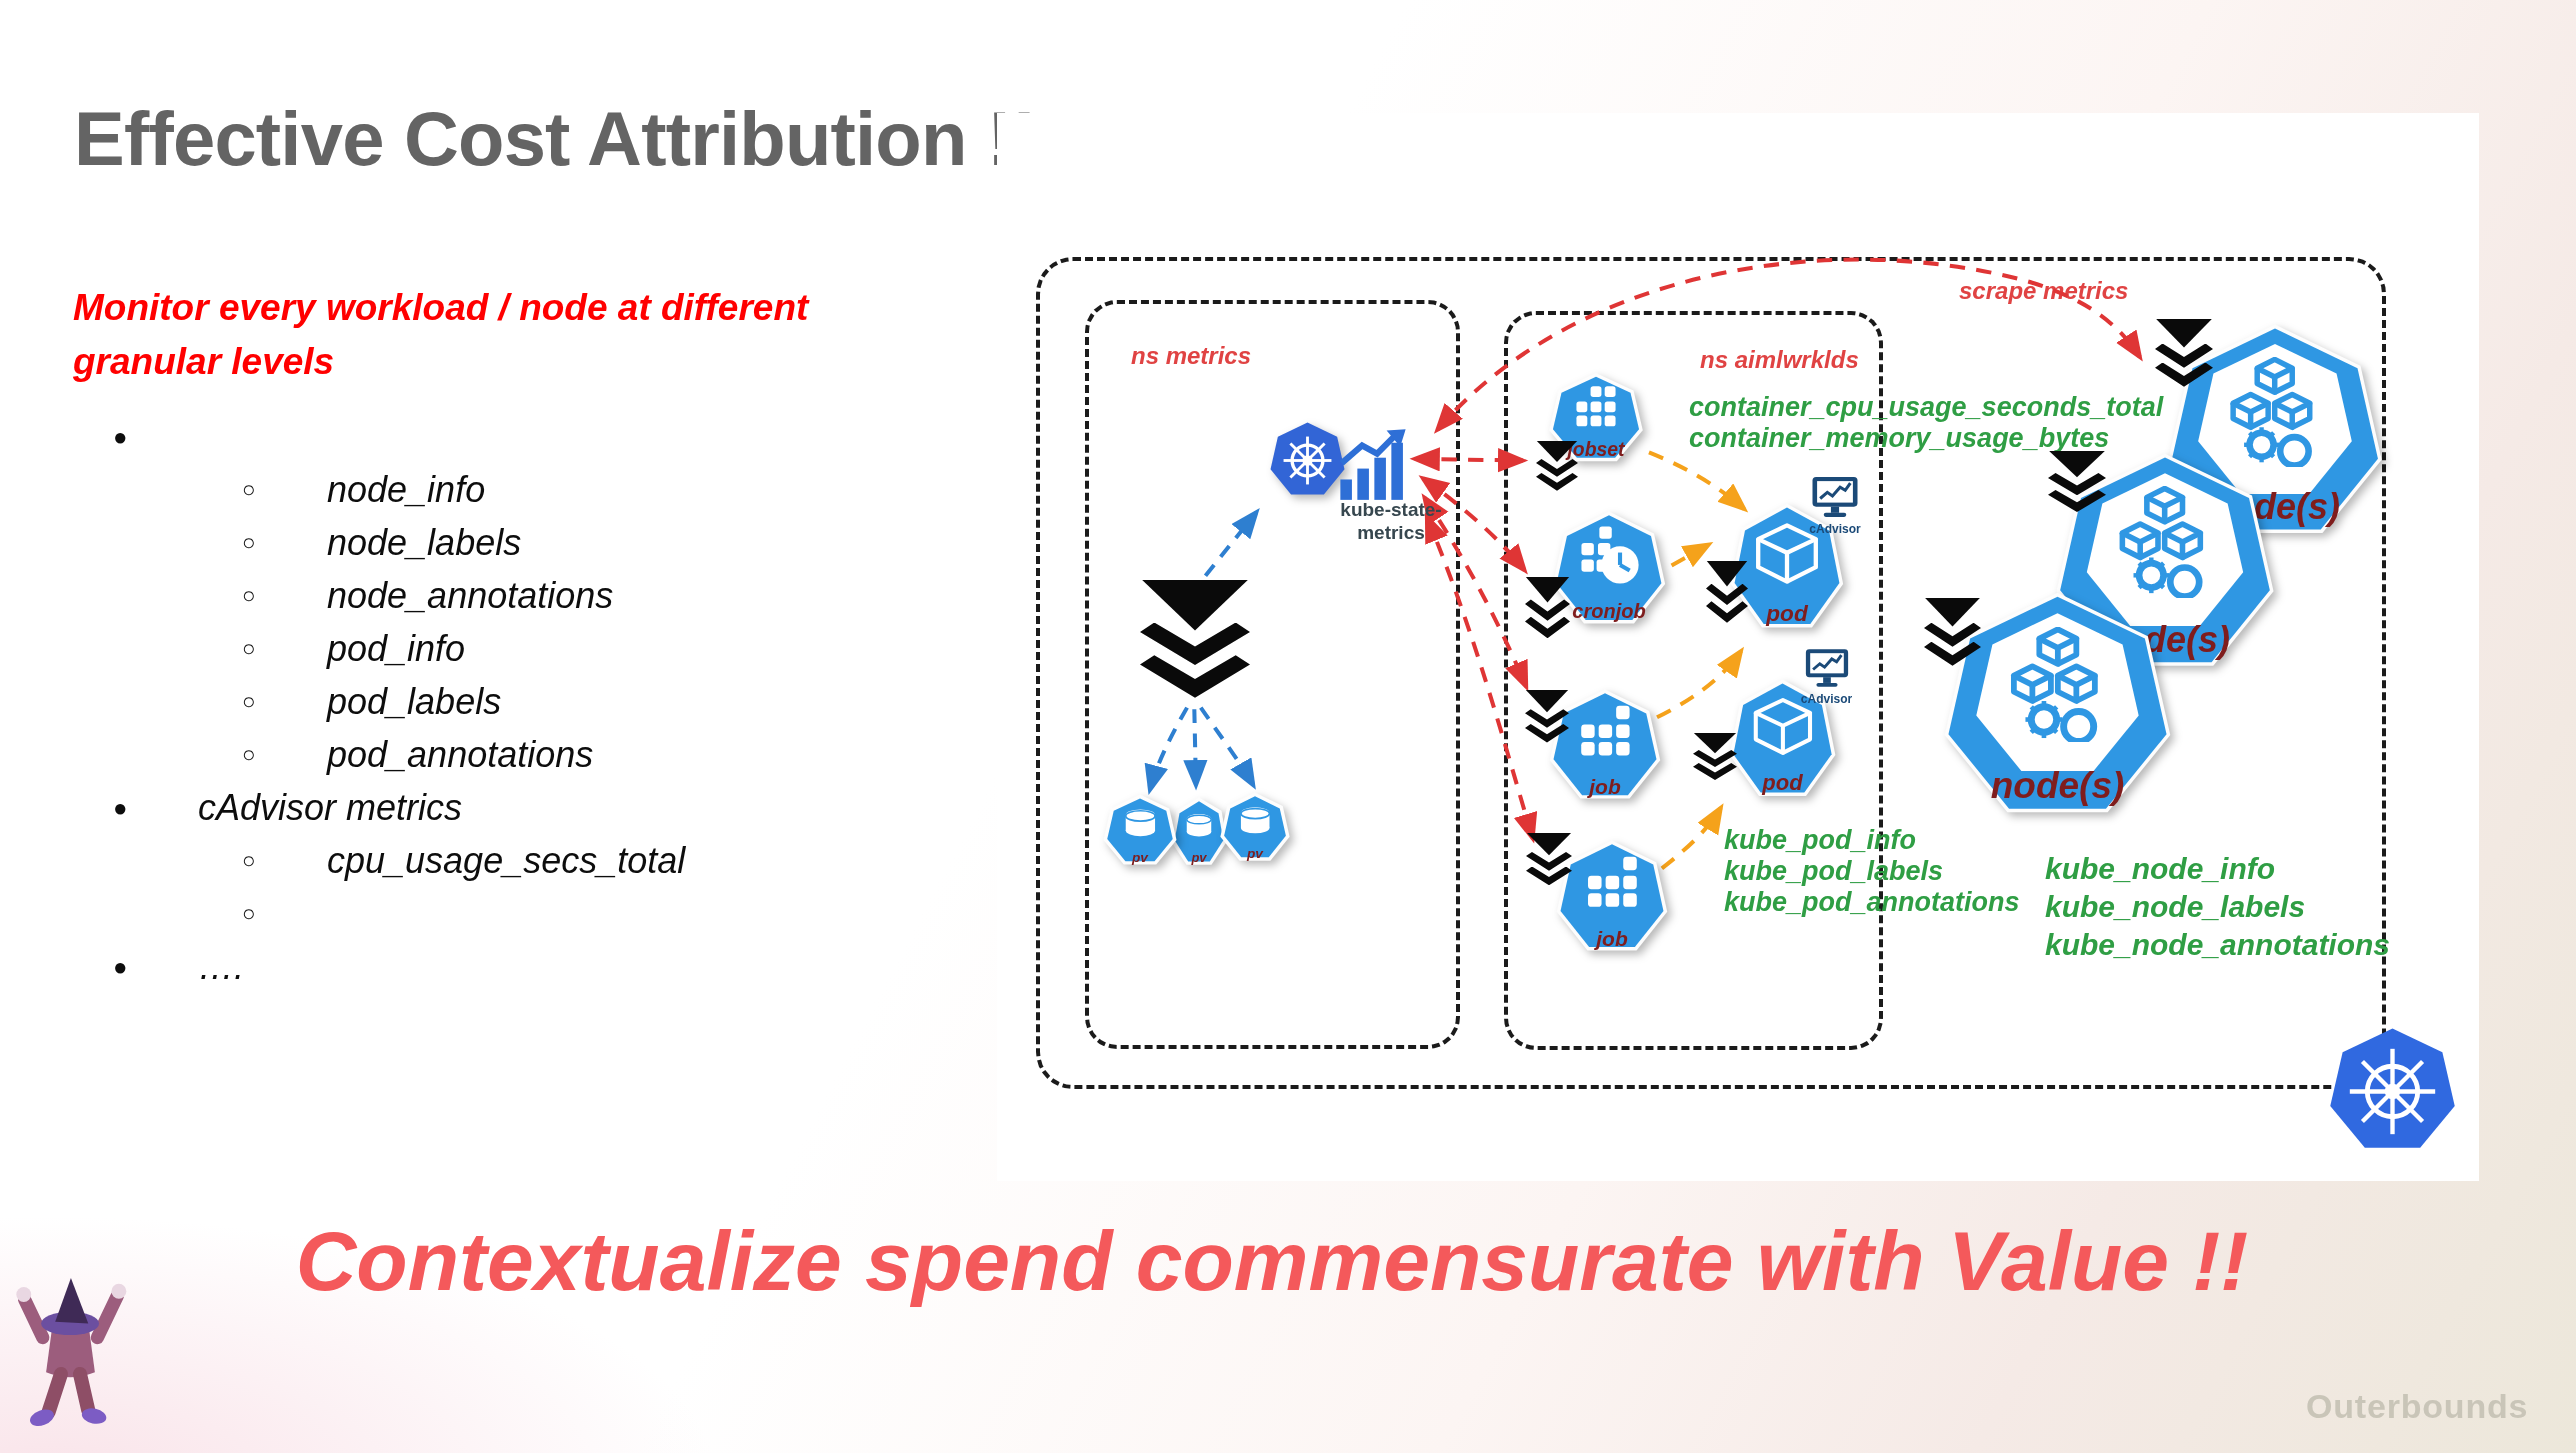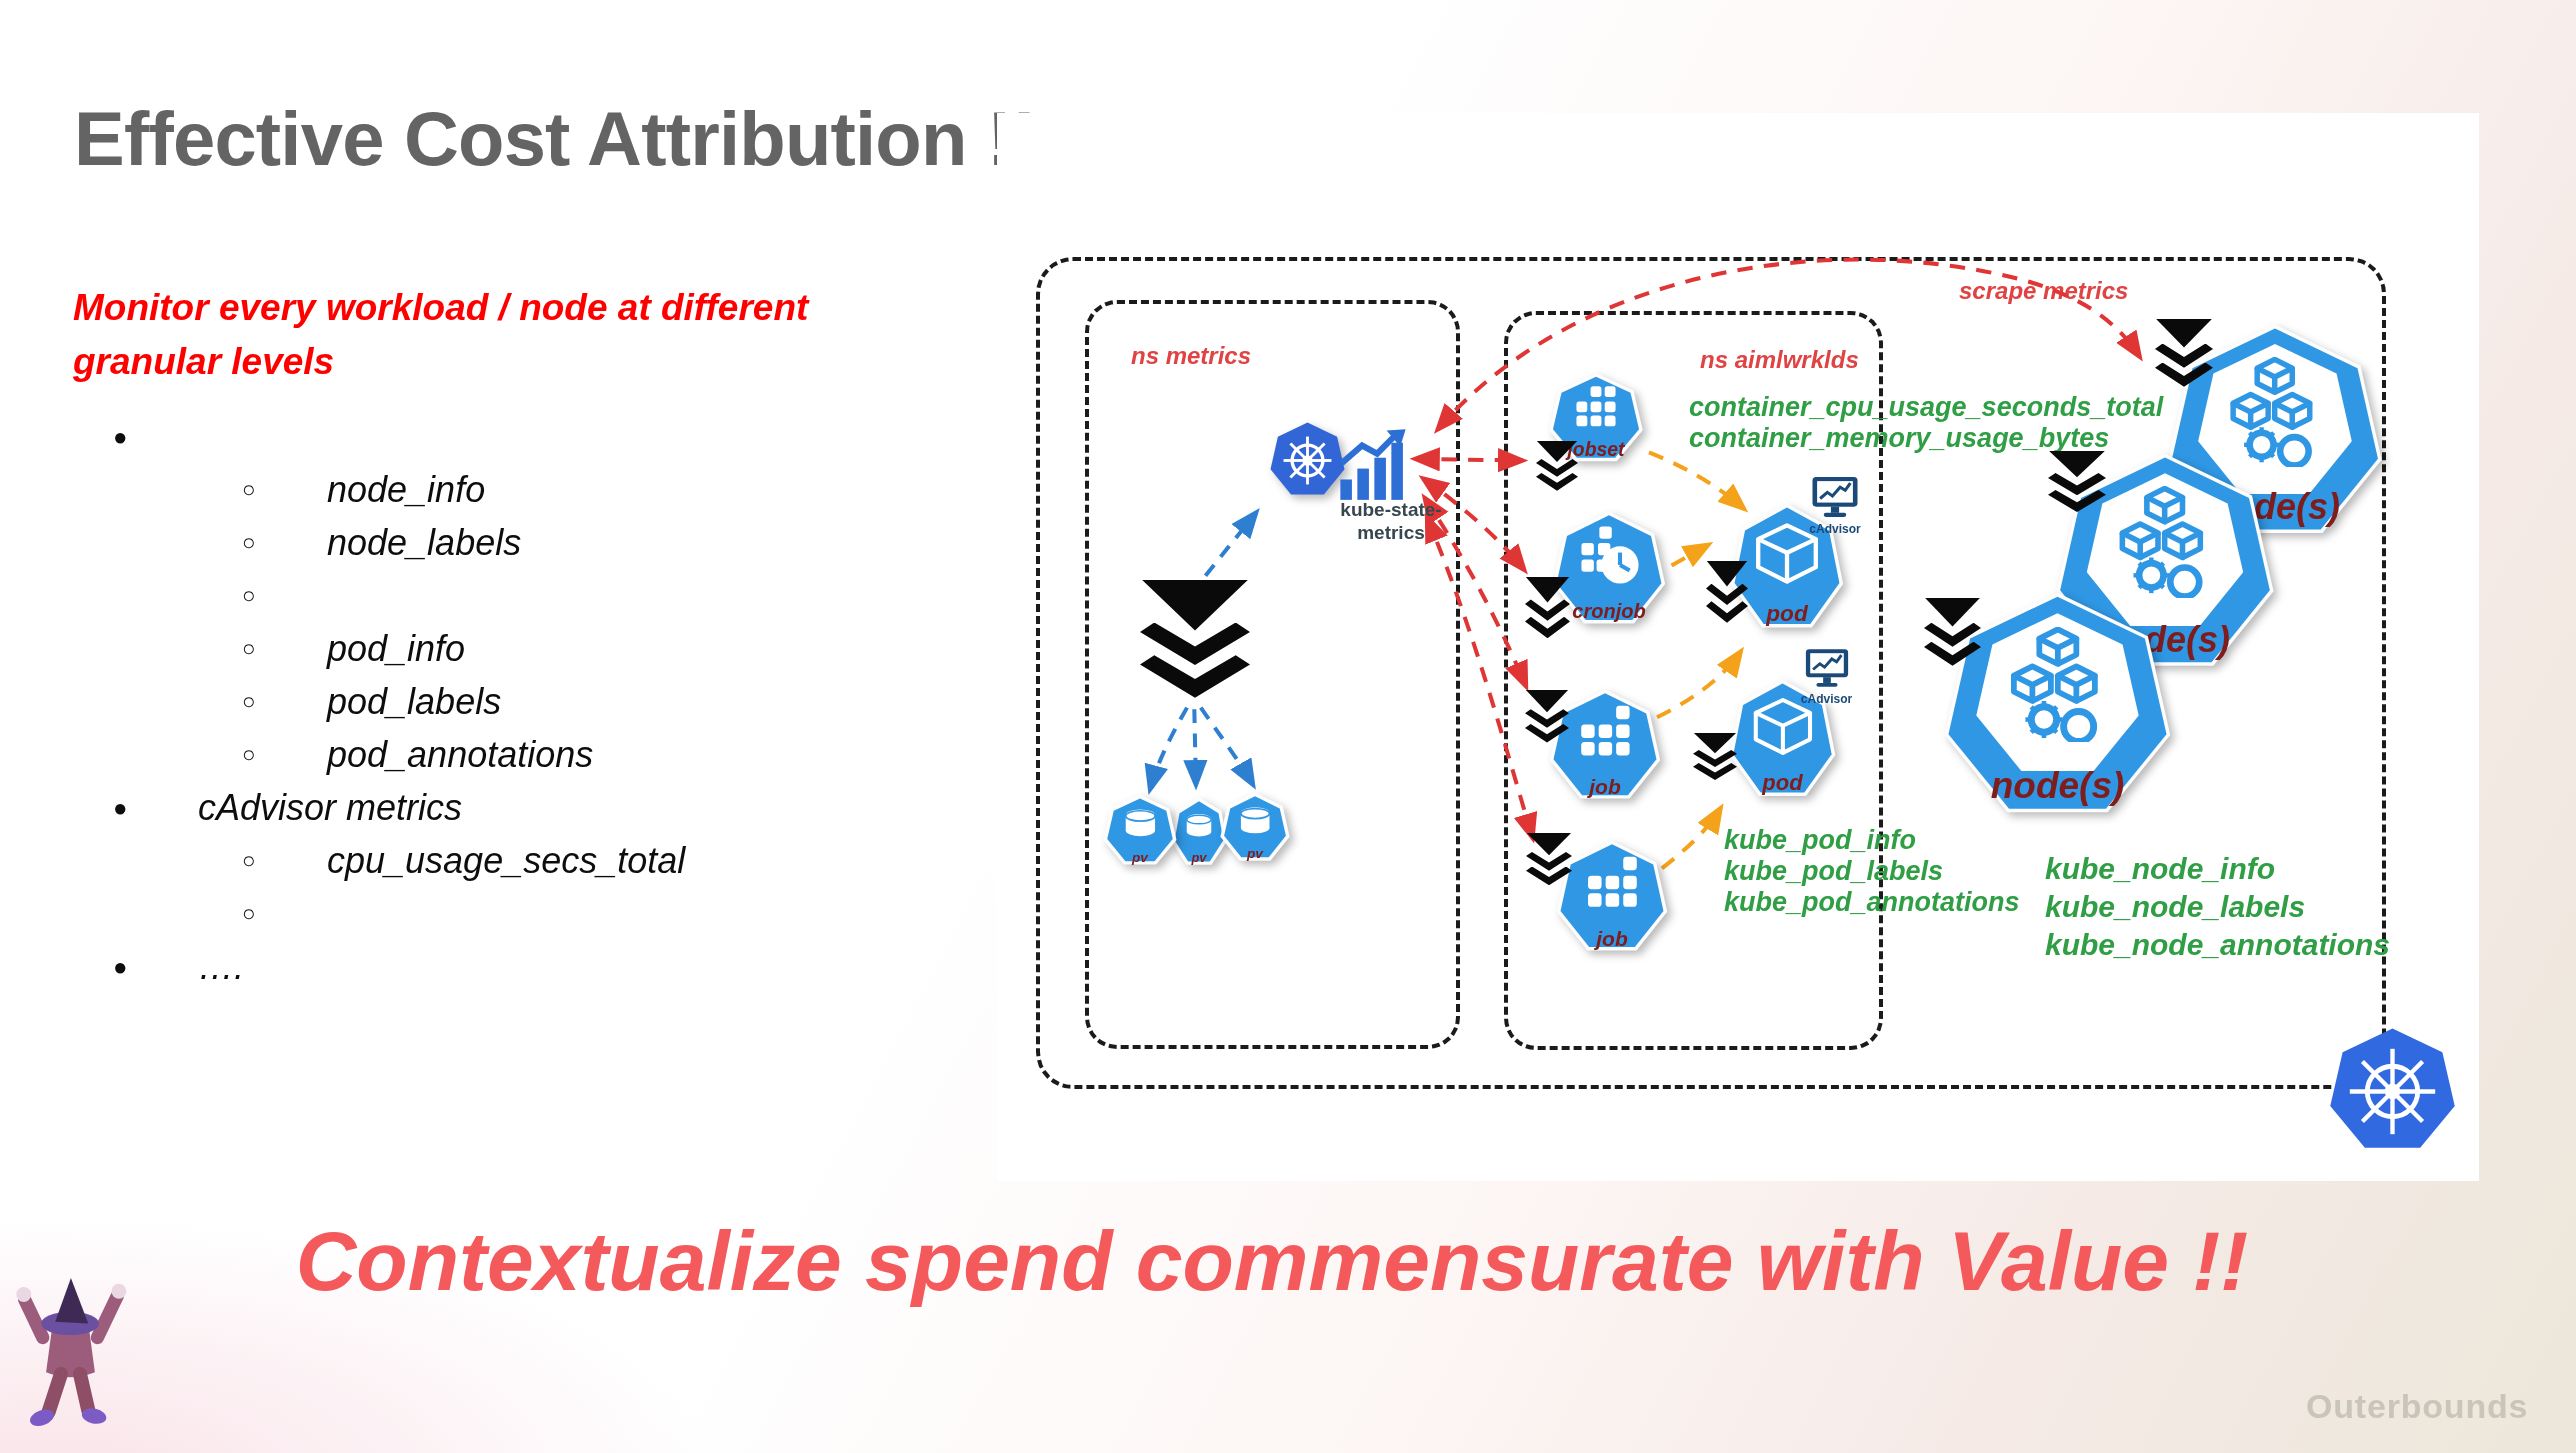--- a/index.html
+++ b/index.html
@@ -71,20 +71,21 @@
   <div class="mrow l2">
       <span class="mk">○</span>
       <span class="lb">node_info</span>
     </div>
   <div class="mrow l2">
       <span class="mk">○</span>
       <span class="lb">node_labels</span>
     </div>
   <div class="mrow l2">
       <span class="mk">○</span>
+      <span class="lb">node_annotations</span>
     </div>
   <div class="mrow l2">
       <span class="mk">○</span>
       <span class="lb">pod_info</span>
     </div>
   <div class="mrow l2">
       <span class="mk">○</span>
       <span class="lb">pod_labels</span>
     </div>
   <div class="mrow l2">

